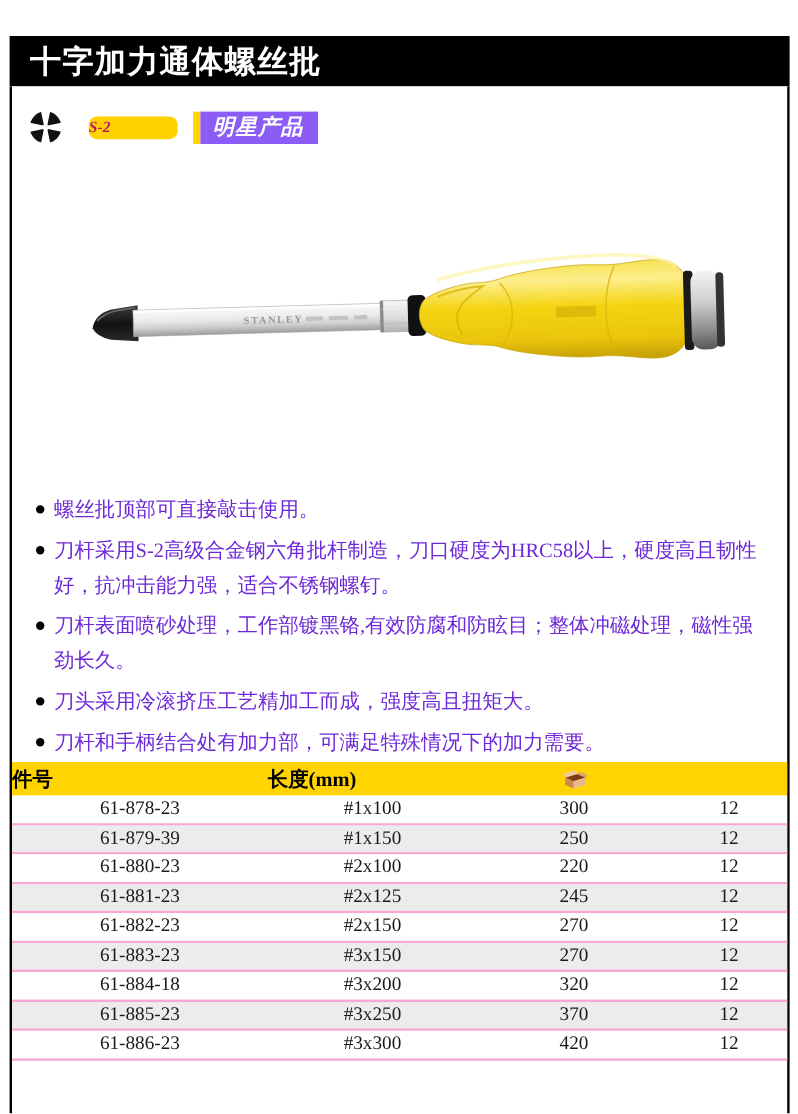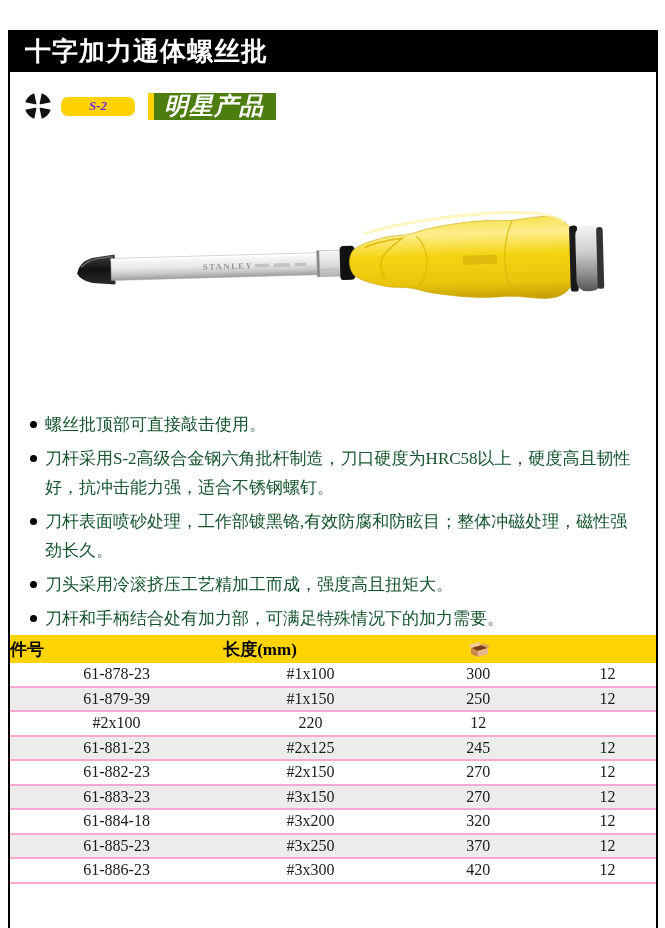--- a/index.html
+++ b/index.html
@@ -9,34 +9,34 @@
 
   .frame { position:absolute; left:8px; top:30px; width:650px; height:918px;font-family:Liberation Serif, serif; }
   .title-bar { height:42px; background:#000; color:#fff; display:flex; align-items:center;
     padding-left:17px; font-size:26px; font-weight:bold; letter-spacing:1px; }
   .content { position:absolute; top:42px; left:0; right:0; bottom:0; background:#fff;
     border-left:2px solid #000; border-right:2px solid #000; border-bottom:3px solid #000; }
 
   
   .badges { position:absolute; top:20px; left:14px; display:flex; align-items:center; }
   .phillips { width:28px; height:28px; }
-  .s2-badge { margin-left:9px; width:74px; height:19px; background:#FFD200; border-radius:7px;
-    display:flex; align-items:center; justify-content:center;
-    font-style:italic; font-weight:bold; font-size:13px; color:#6d28d9; }
+  .s2-badge { margin-left:22px; width:74px; height:19px; background:#FFD200; border-radius:7px;
+    display:flex; align-items:center; justify-content:flex-start;
+    font-style:italic; font-weight:bold; font-size:13px; color:#be185d; }
   .star-badge { margin-left:13px; height:27px; display:flex; }
   .star-badge .bar { width:6px; background:#FFD200; }
-  .star-badge .red { background:#4d7c0f; color:#fff; font-style:italic; font-weight:bold;
-    font-size:24px; display:flex; align-items:center; padding:0 12px 0 10px; letter-spacing:1px; }
+  .star-badge .red { background:#8b5cf6; color:#fff; font-style:italic; font-weight:bold;
+    font-size:18px; display:flex; align-items:center; padding:0 12px 0 10px; letter-spacing:1px; }
 
   
   .product { position:absolute; top:132px; left:55px; width:560px; height:135px; }
 
   
   .features { position:absolute; top:338px; left:20px; width:614px; list-style:none; }
-  .features li { display:flex; font-size:17px; line-height:29px; color:#14532d;
+  .features li { display:flex; font-size:17px; line-height:29px; color:#6d28d9;
     margin-bottom:5px; letter-spacing:0; }
   .features .dot { flex:0 0 7px; width:7px; height:7px; border-radius:50%; background:#000;
     margin:11px 8px 0 0; }
 
   
   .parts-table { position:absolute; top:563px; left:0; right:0; font-size:16px; color:#1a1a1a; }
   .t-row { display:grid; grid-template-columns:33% 27% 25% 15%; align-items:center;
     height:24.5px; border-bottom:2px solid #f9a8d4; text-align:center; background:#fff; }
   .t-row.alt { background:#ECECEC; }
   .t-head { display:grid; grid-template-columns:33% 27% 25% 15%; align-items:center;
@@ -189,20 +189,21 @@
           <div>300</div>
           <div>12</div>
         </div>
         <div class="t-row alt">
           <div>61-879-39</div>
           <div>#1x150</div>
           <div>250</div>
           <div>12</div>
         </div>
         <div class="t-row">
+          <div>61-880-23</div>
           <div>#2x100</div>
           <div>220</div>
           <div>12</div>
         </div>
         <div class="t-row alt">
           <div>61-881-23</div>
           <div>#2x125</div>
           <div>245</div>
           <div>12</div>
         </div>

